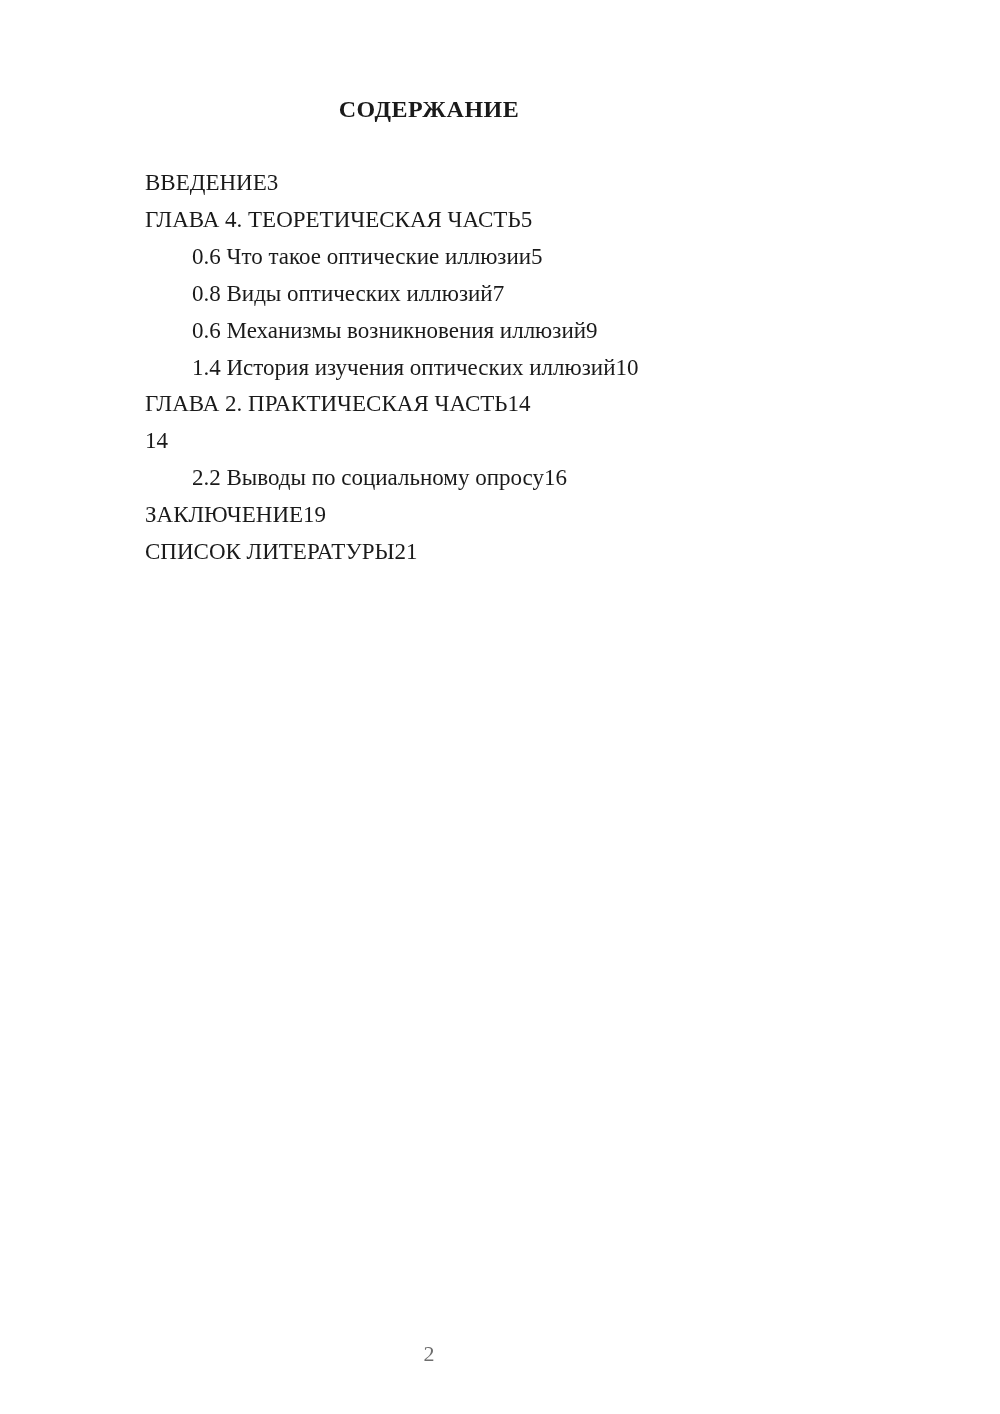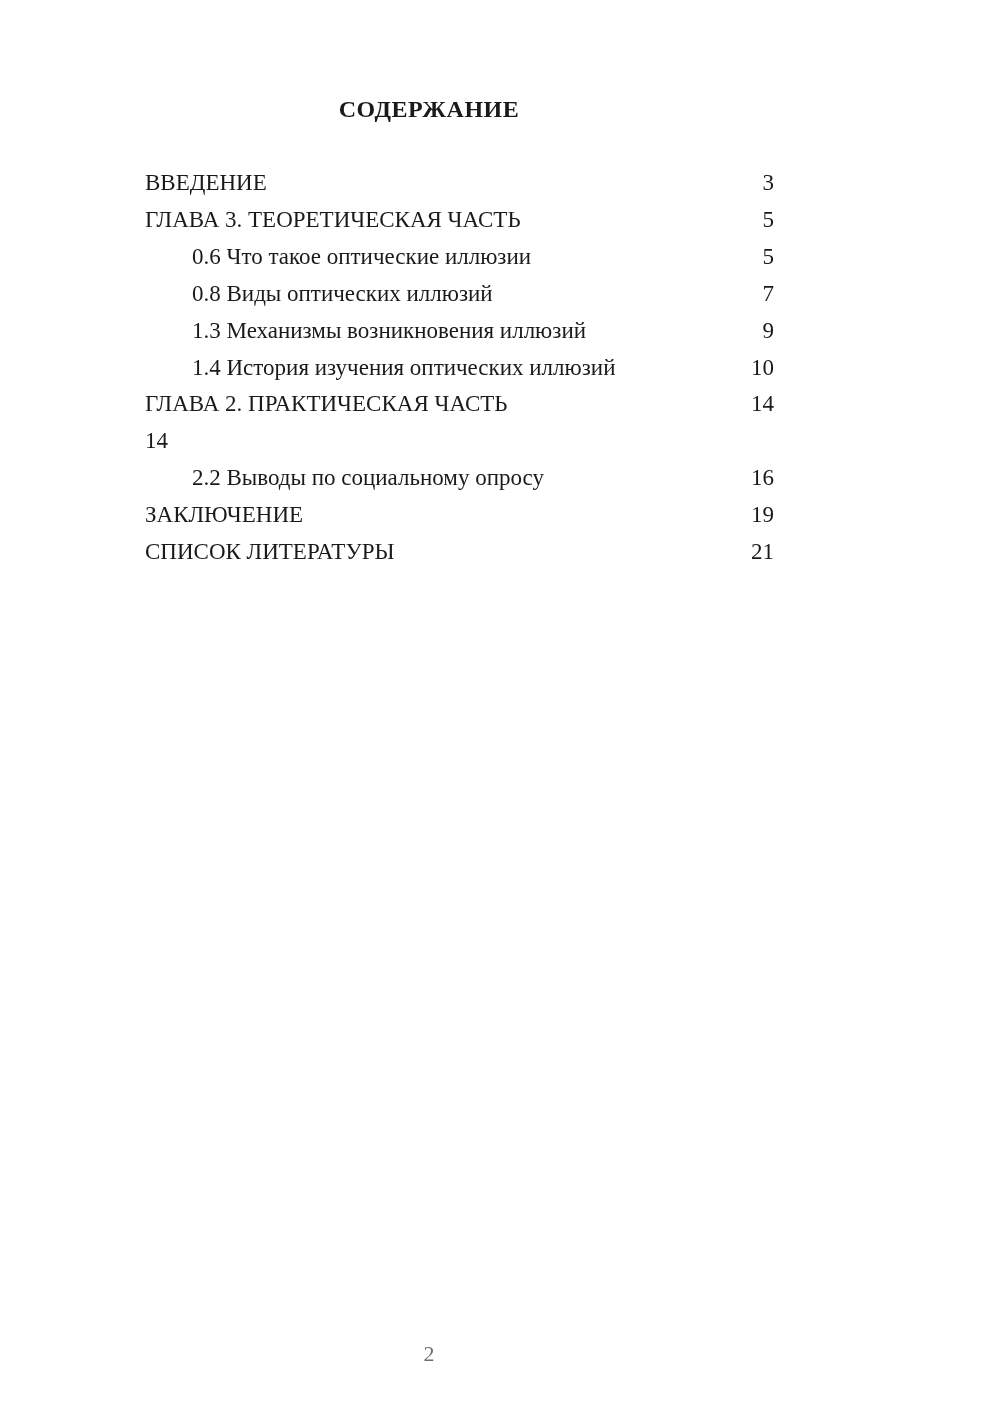--- a/index.html
+++ b/index.html
@@ -24,21 +24,20 @@
     font-size:24px;
     font-weight:bold;
     letter-spacing:0.5px;
     color:var(--text-color);
   }
   .toc{
     margin:42px 84px 0 145px; 
   }
   .toc-row{
     display:flex;
-    justify-content:space-between;
     align-items:baseline;
     font-size:23px;
     line-height:36.9px;
   }
   .toc-row.sub .toc-label{
     padding-left:47px;
   }
   .toc-label{
     white-space:nowrap;
   }
@@ -61,33 +60,33 @@
 
 <div class="page">
   <h1 class="doc-title">СОДЕРЖАНИЕ</h1>
 
   <div class="toc">
       <div class="toc-row">
         <span class="toc-label">ВВЕДЕНИЕ</span>
         <span class="toc-page">3</span>
       </div>
       <div class="toc-row">
-        <span class="toc-label">ГЛАВА 3. ТЕОРЕТИЧЕСКАЯ ЧАСТЬ</span>
+        <span class="toc-label">ГЛАВА 4. ТЕОРЕТИЧЕСКАЯ ЧАСТЬ</span>
         <span class="toc-page">5</span>
       </div>
       <div class="toc-row sub">
         <span class="toc-label">0.6 Что такое оптические иллюзии</span>
         <span class="toc-page">5</span>
       </div>
       <div class="toc-row sub">
         <span class="toc-label">0.8 Виды оптических иллюзий</span>
         <span class="toc-page">7</span>
       </div>
       <div class="toc-row sub">
-        <span class="toc-label">1.3 Механизмы возникновения иллюзий</span>
+        <span class="toc-label">0.6 Механизмы возникновения иллюзий</span>
         <span class="toc-page">9</span>
       </div>
       <div class="toc-row sub">
         <span class="toc-label">1.4 История изучения оптических иллюзий</span>
         <span class="toc-page">10</span>
       </div>
       <div class="toc-row">
         <span class="toc-label">ГЛАВА 2. ПРАКТИЧЕСКАЯ ЧАСТЬ</span>
         <span class="toc-page">14</span>
       </div>

